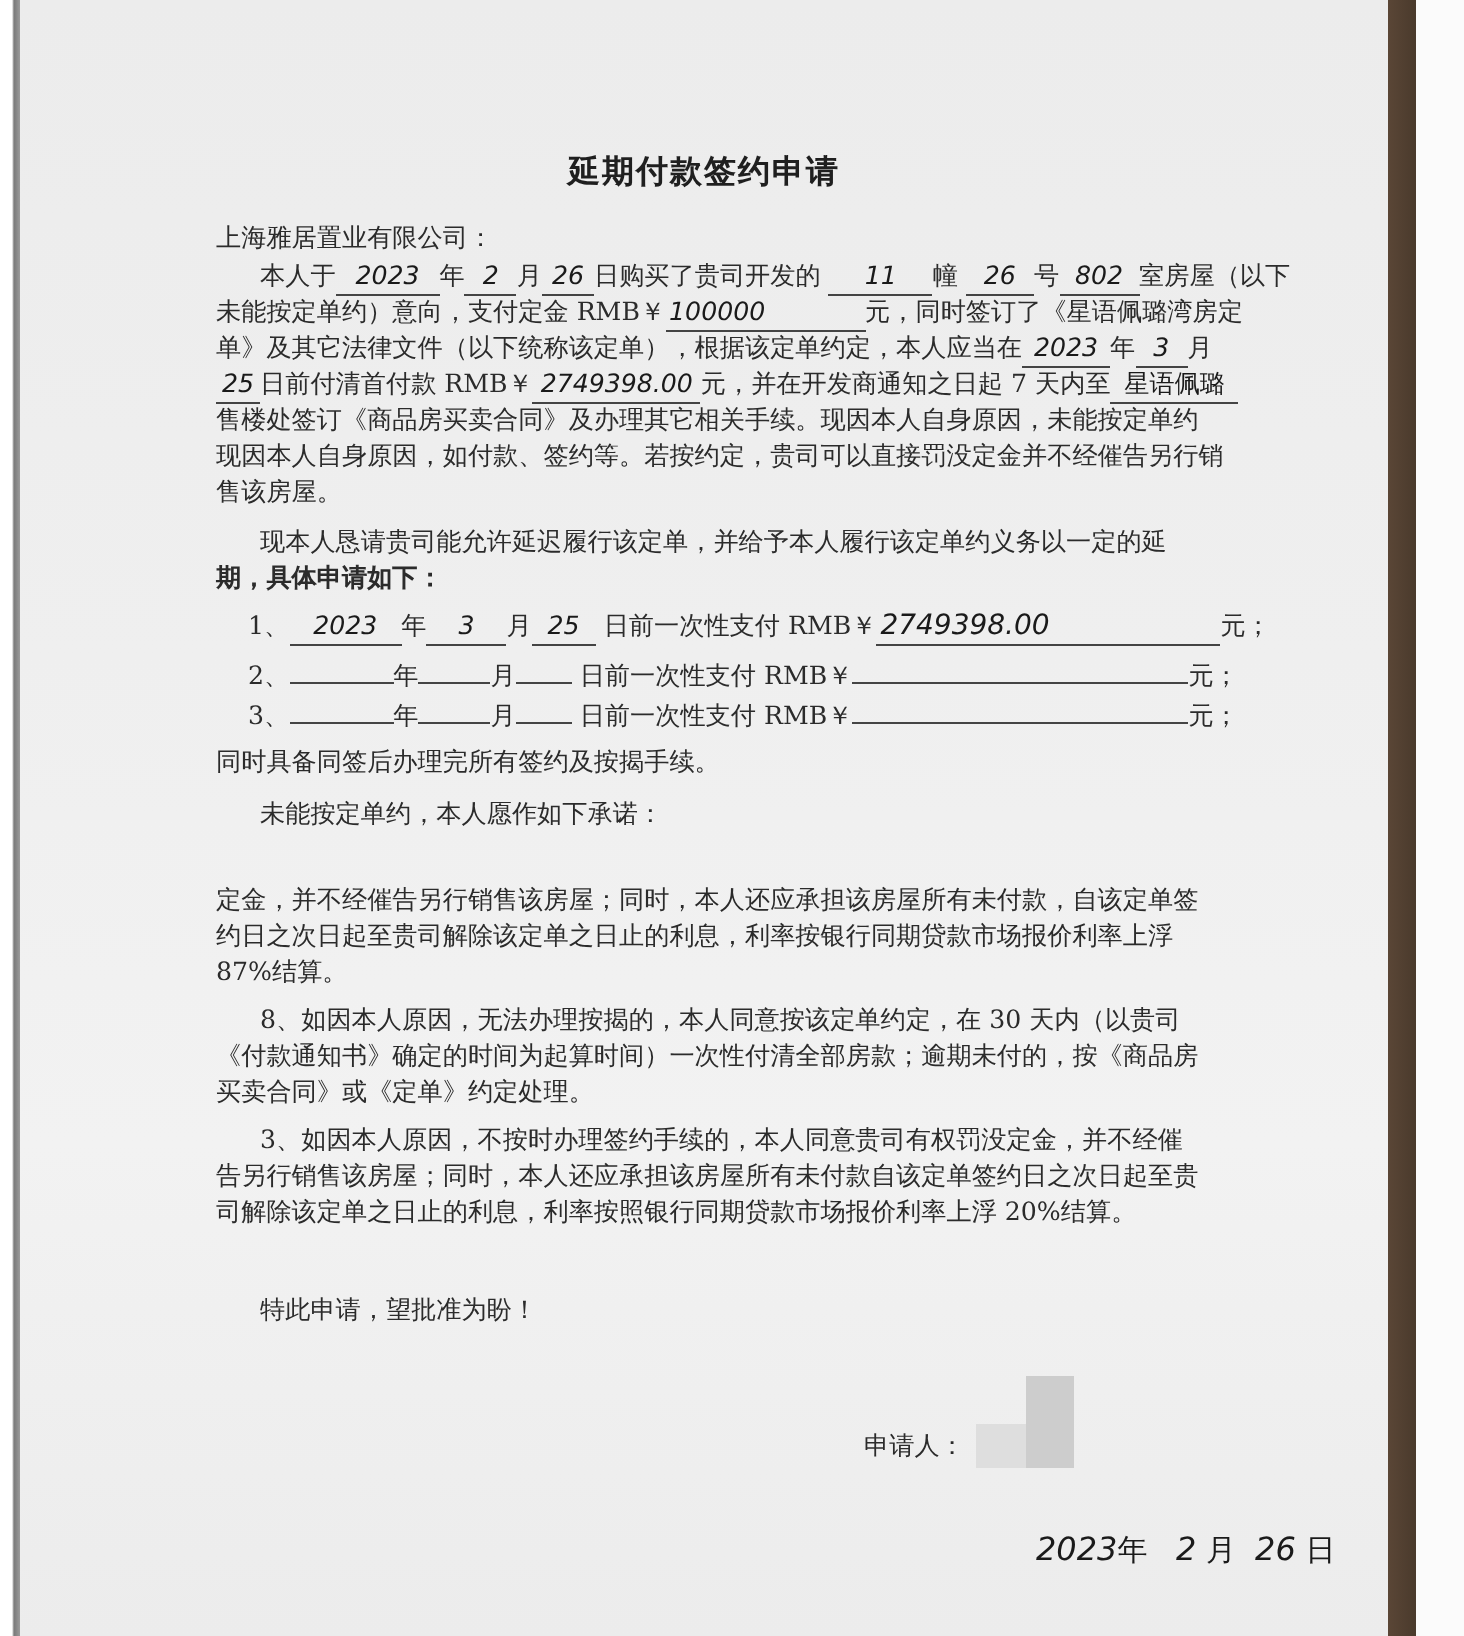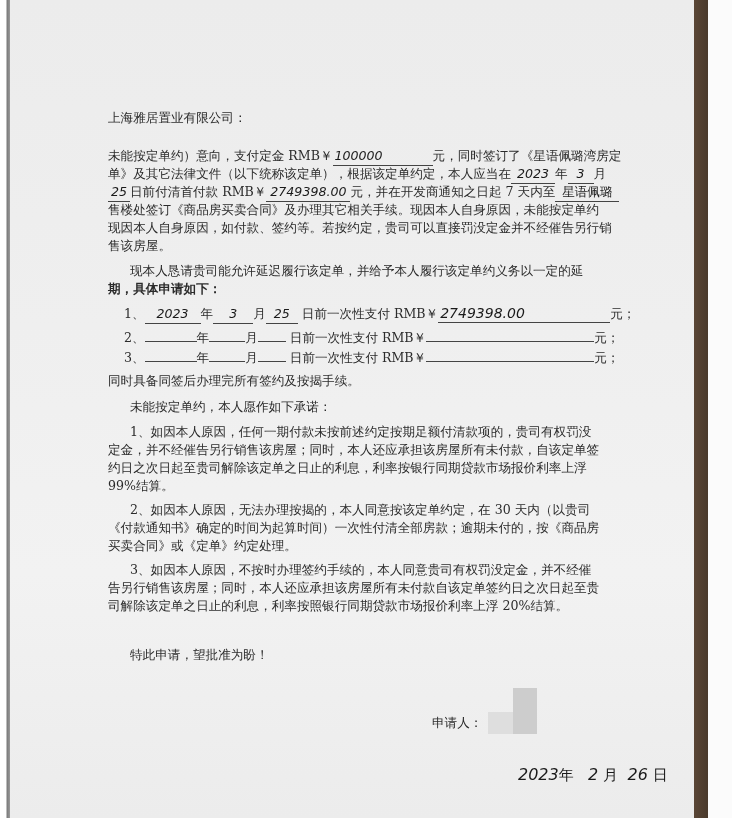--- a/index.html
+++ b/index.html
@@ -49,23 +49,29 @@
 </style>
 </head>
 <body>
 
 <div class="left-border"></div>
 <div class="desk-edge"></div>
 <div class="right-white"></div>
 
 <div class="paper">
 
+  <div class="title">延期付款签约申请</div>
 
-  <div class="line" style="left:98px;top:110px;font-family:Liberation Mono, monospace;">上海雅居置业有限公司：</div>
+  <div class="line" style="left:98px;top:110px;">上海雅居置业有限公司：</div>
 
+  <div class="line" style="left:120px;top:129px;">
+    <span>本人于</span><span class="hw" style="width:48px">2023</span><span>年</span><span class="hw" style="width:22px">2</span><span>月</span><span class="hw" style="width:22px">26</span><span>日购买了贵司开发的</span>
+    <span class="hw" style="width:48px">11</span><span>幢</span>
+    <span class="hw" style="width:30px">26</span><span>号</span><span class="hw" style="width:36px">802</span><span>室房屋（以下</span>
+  </div>
   <div class="line" style="left:98px;top:147px;">
     <span>未能按定单约）意向，支付定金 RMB￥</span><span class="hw" style="width:96px;text-align:left">100000</span><span>元，同时签订了《星语佩璐湾房定</span>
   </div>
   <div class="line" style="left:98px;top:165px;">
     <span>单》及其它法律文件（以下统称该定单），根据该定单约定，本人应当在</span><span class="hw" style="width:40px">2023</span><span>年</span><span class="hw" style="width:22px">3</span><span>月</span>
   </div>
   <div class="line" style="left:98px;top:183px;">
     <span class="hw" style="width:18px">25</span><span>日前付清首付款 RMB￥</span><span class="hw" style="width:80px">2749398.00</span><span>元，并在开发商通知之日起 7 天内至</span><span class="hw" style="width:60px;font-style:normal;font-family:'DejaVu Serif',serif">星语佩璐</span>
   </div>
   <div class="line" style="left:98px;top:201px;">售楼处签订《商品房买卖合同》及办理其它相关手续。现因本人自身原因，未能按定单约</div>
@@ -84,26 +90,25 @@
     <span>日前一次性支付 RMB￥</span><span class="blank" style="width:168px;height:13px"></span><span>元；</span>
   </div>
   <div class="line" style="left:114px;top:348px;">
     <span>3、</span><span class="blank" style="width:52px;height:13px"></span><span>年</span><span class="blank" style="width:36px;height:13px"></span><span>月</span><span class="blank" style="width:28px;height:13px"></span>
     <span>日前一次性支付 RMB￥</span><span class="blank" style="width:168px;height:13px"></span><span>元；</span>
   </div>
   <div class="line" style="left:98px;top:372px;">同时具备同签后办理完所有签约及按揭手续。</div>
 
   <div class="line" style="left:120px;top:398px;">未能按定单约，本人愿作如下承诺：</div>
 
-  <div class="line" style="left:120px;top:423px;">1、如因本人原因，任何一期付款未按前述约定按期足额付清款项的，贵司有权罚没</div>
   <div class="line" style="left:98px;top:441px;">定金，并不经催告另行销售该房屋；同时，本人还应承担该房屋所有未付款，自该定单签</div>
   <div class="line" style="left:98px;top:459px;">约日之次日起至贵司解除该定单之日止的利息，利率按银行同期贷款市场报价利率上浮</div>
-  <div class="line" style="left:98px;top:477px;">99%结算。</div>
+  <div class="line" style="left:98px;top:477px;">87%结算。</div>
 
-  <div class="line" style="left:120px;top:501px;">2、如因本人原因，无法办理按揭的，本人同意按该定单约定，在 30 天内（以贵司</div>
+  <div class="line" style="left:120px;top:501px;">8、如因本人原因，无法办理按揭的，本人同意按该定单约定，在 30 天内（以贵司</div>
   <div class="line" style="left:98px;top:519px;">《付款通知书》确定的时间为起算时间）一次性付清全部房款；逾期未付的，按《商品房</div>
   <div class="line" style="left:98px;top:537px;">买卖合同》或《定单》约定处理。</div>
 
   <div class="line" style="left:120px;top:561px;">3、如因本人原因，不按时办理签约手续的，本人同意贵司有权罚没定金，并不经催</div>
   <div class="line" style="left:98px;top:579px;">告另行销售该房屋；同时，本人还应承担该房屋所有未付款自该定单签约日之次日起至贵</div>
   <div class="line" style="left:98px;top:597px;">司解除该定单之日止的利息，利率按照银行同期贷款市场报价利率上浮 20%结算。</div>
 
   <div class="line" style="left:120px;top:646px;">特此申请，望批准为盼！</div>
 
   <div class="line" style="left:422px;top:714px;">申请人：</div>

